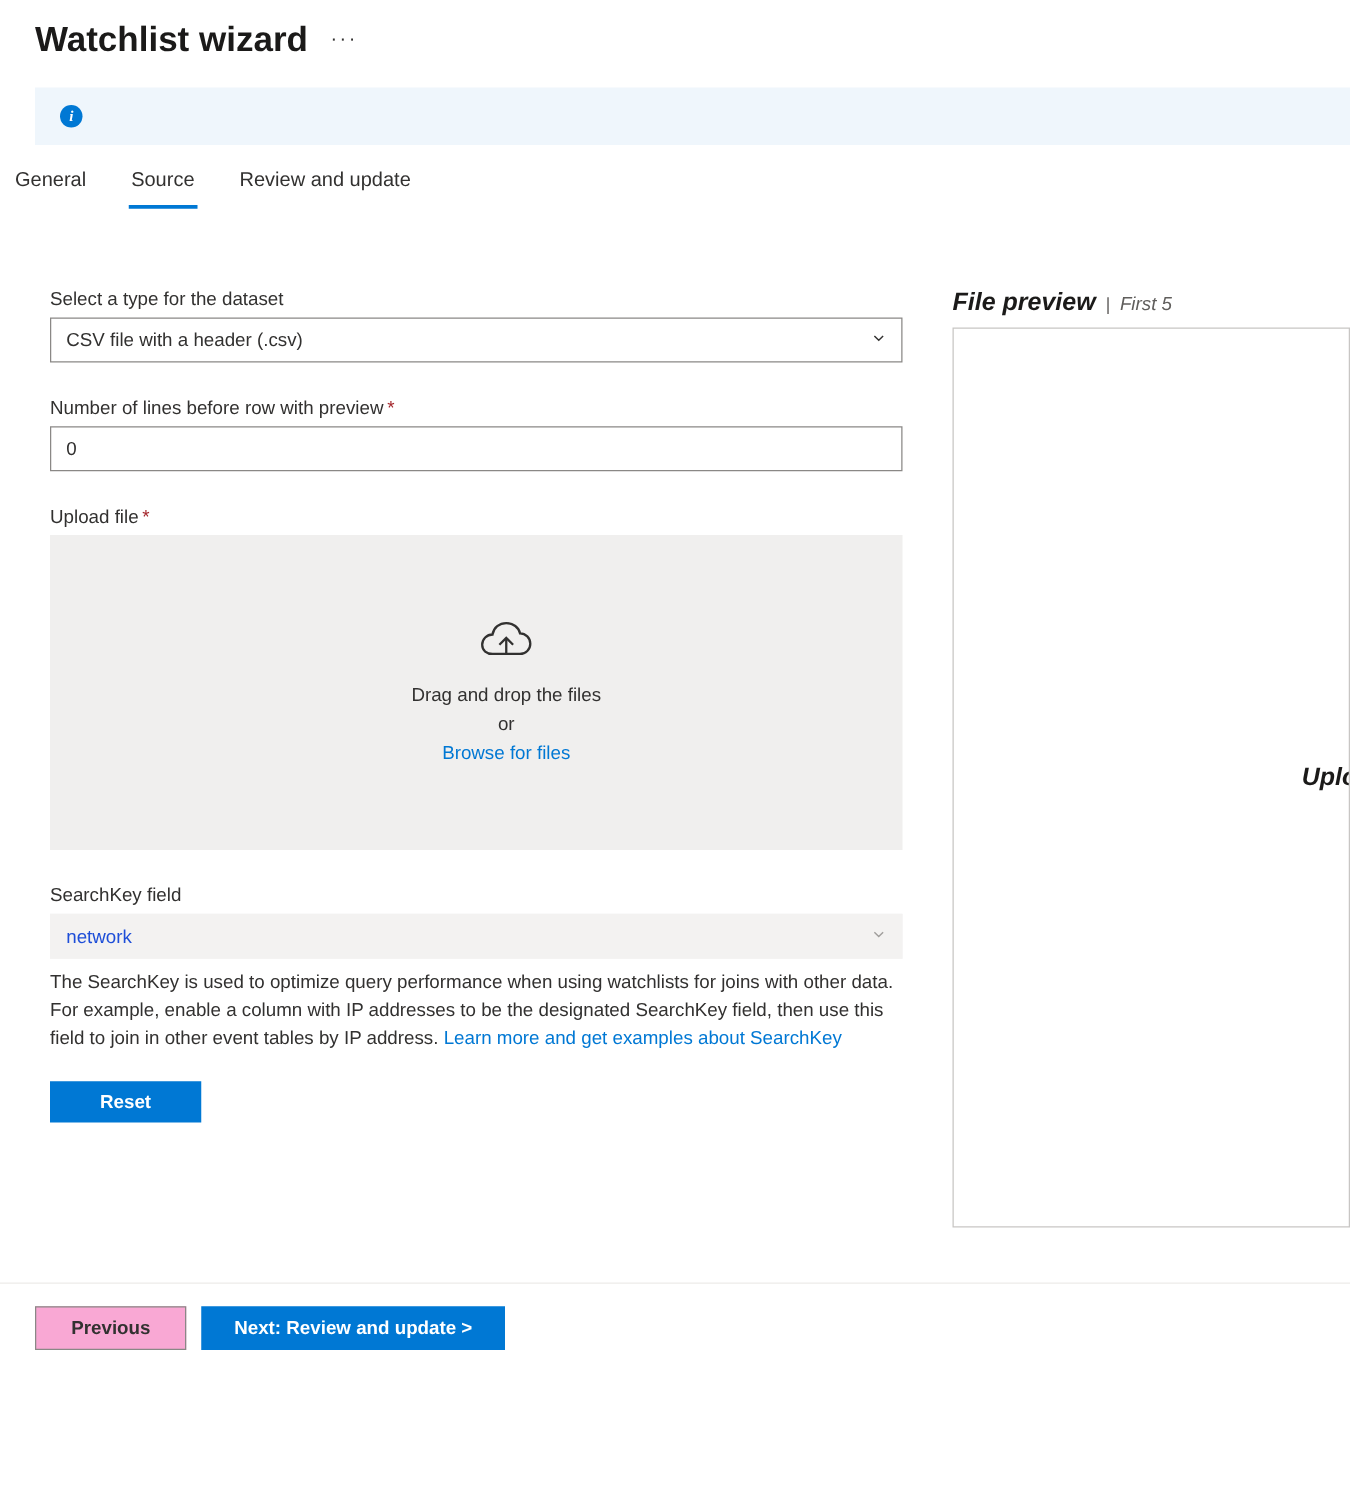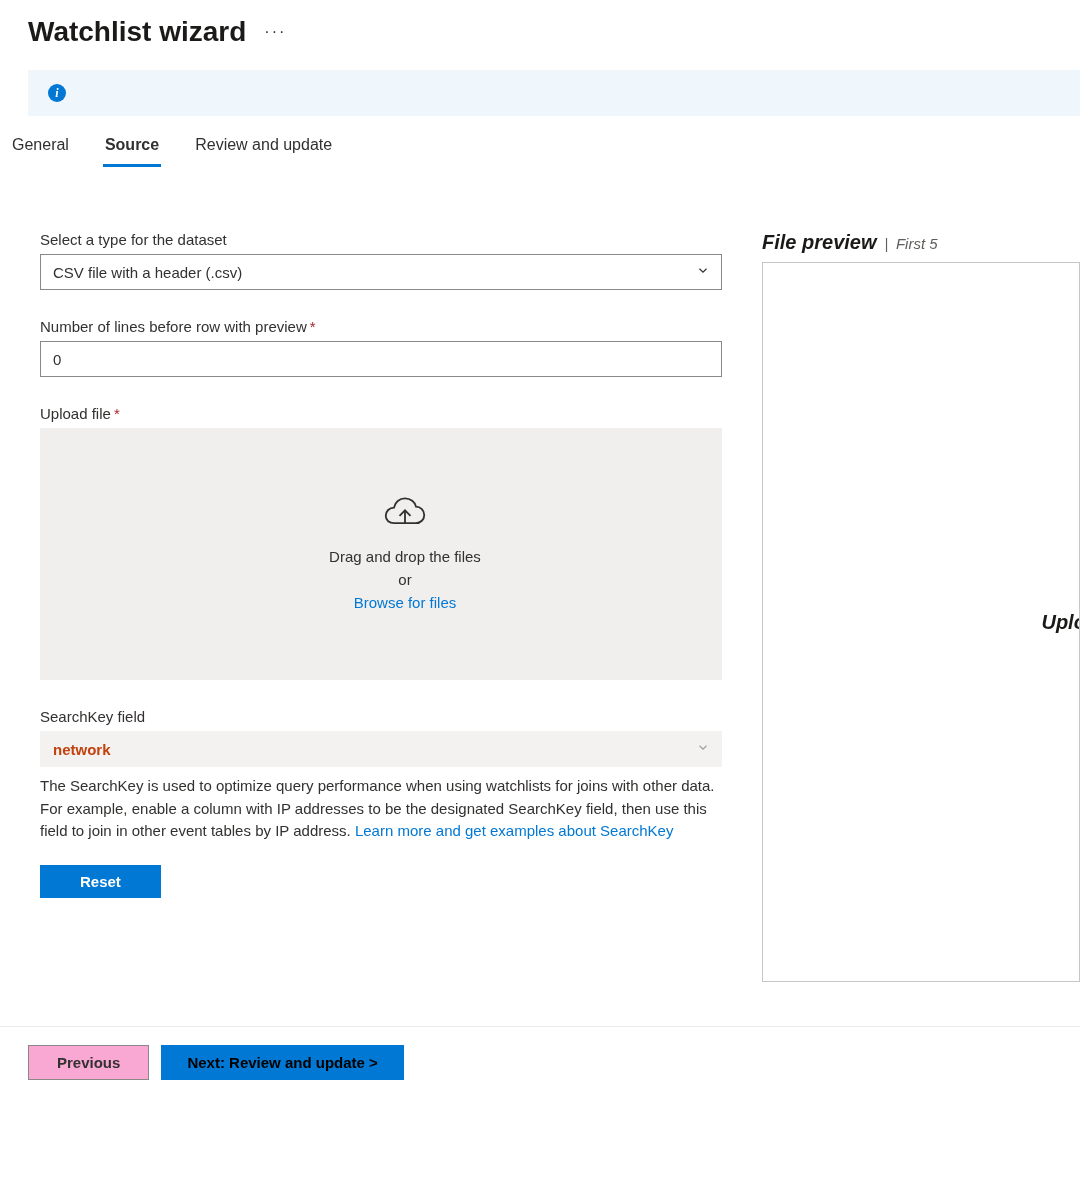--- a/index.html
+++ b/index.html
@@ -71,21 +71,21 @@
       padding: 14px 10px 0 10px;
     }
     .tab {
       font-size: 16px;
       color: #323130;
       padding: 6px 2px 10px 2px;
       cursor: pointer;
       border-bottom: 3px solid transparent;
     }
     .tab.active {
-      font-weight: 700;
+      font-weight: 400;
       border-bottom-color: #0078d4;
       text-align: right;
     }
     .content-wrap {
       display: flex;
       padding-top: 64px;
     }
     .form-col {
       width: 762px;
       padding-left: 40px;
@@ -121,23 +121,22 @@
       background: #ffffff;
       font-size: 15px;
       color: #323130;
       cursor: pointer;
       display: flex;
       align-items: center;
     }
     .select-input.disabled {
       background: #f3f2f1;
       border-color: #f3f2f1;
-      color: #c2410c;
+      color: #1d4ed8;
       cursor: default;
-      font-weight: bold;
     }
     .chevron {
       position: absolute;
       right: 12px;
       top: 50%;
       transform: translateY(-50%);
       pointer-events: none;
     }
     .chevron svg {
       width: 14px;
@@ -252,21 +251,21 @@
       border: 1px solid #8a8886;
       color: #323130;
       font-size: 15px;
       font-weight: 600;
       padding: 8px 28px;
       cursor: pointer;
     }
     .btn-primary {
       background: #0078d4;
       border: none;
-      color: #000000;
+      color: #ffffff;
       font-size: 15px;
       font-weight: 600;
       padding: 8px 26px;
       cursor: pointer;
     }
   </style>
 </head>
 <body>
 
 <div class="header">

